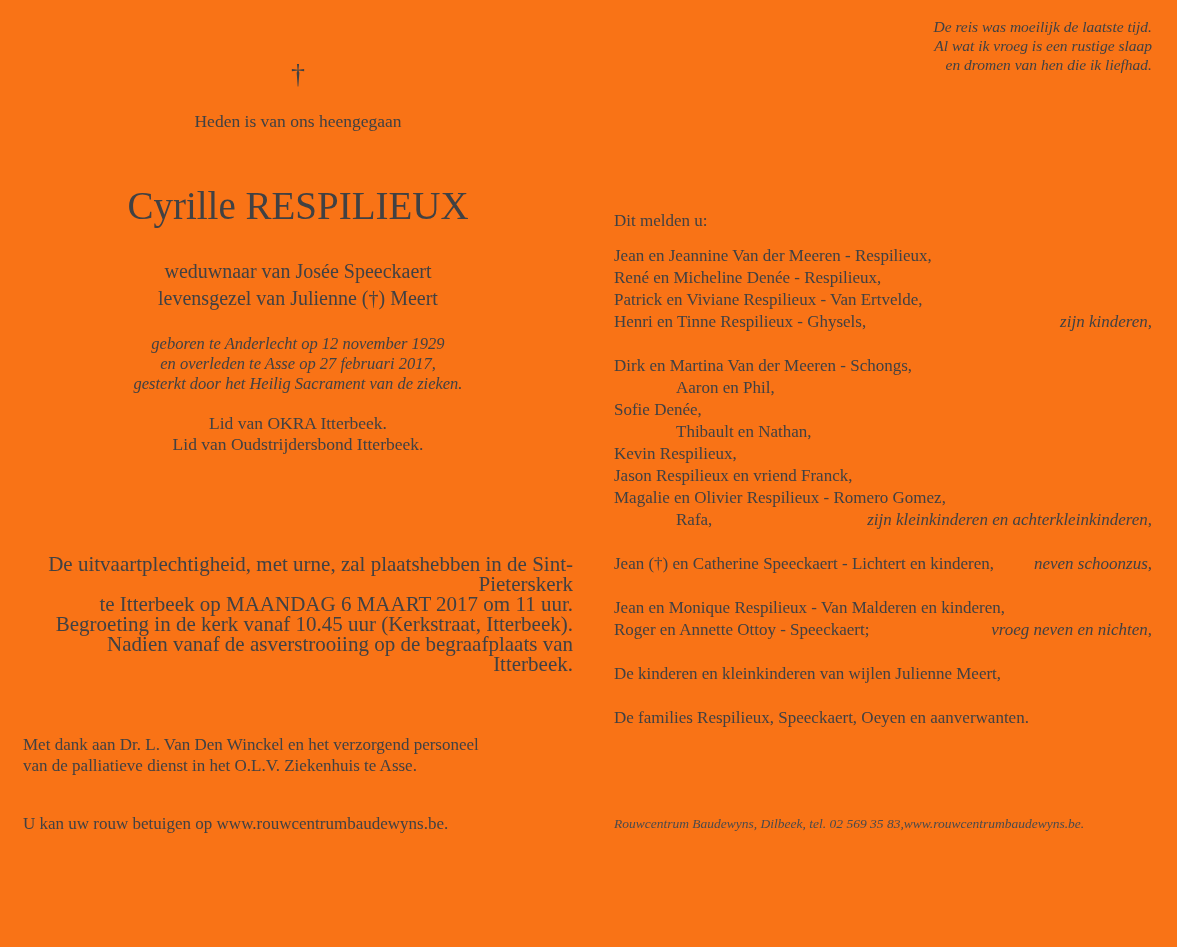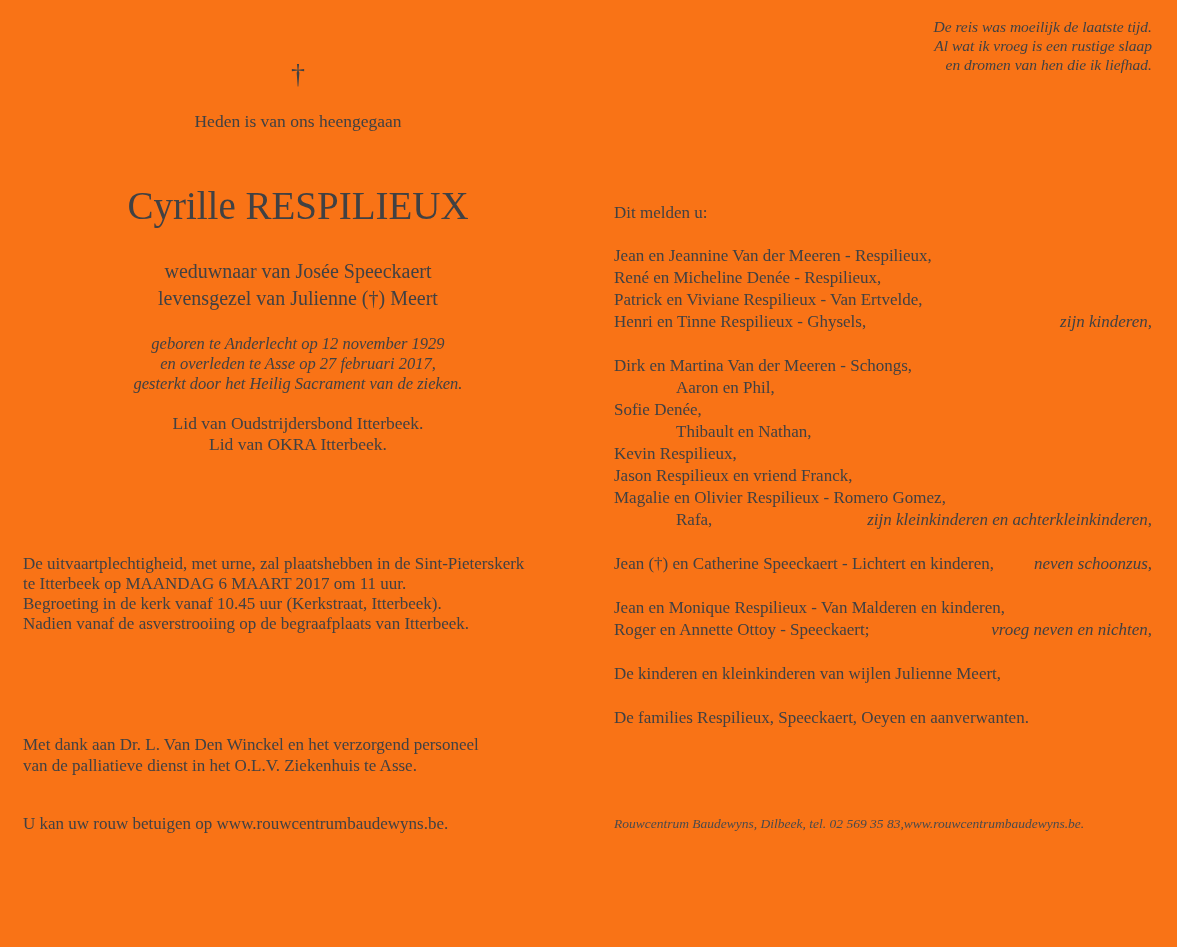--- a/index.html
+++ b/index.html
@@ -20,26 +20,26 @@
   }
   
   .left-col { position:absolute; left:23px; top:0; width:550px; }
   .left-col > div { position:absolute; width:100%; }
   .cross-block { top:58px; text-align:center; font-size:28px; }
   .intro { top:111px; text-align:center; font-size:17.5px; }
   .deceased-name { top:183px; text-align:center; font-size:39px; white-space:nowrap; font-weight:normal; }
   .relations { top:258px; text-align:center; font-size:20px; line-height:27px; }
   .life { top:334px; text-align:center; font-style:italic; font-size:16.5px; line-height:20px; }
   .memberships { top:413px; text-align:center; font-size:17.5px; line-height:21px; }
-  .funeral { top:554px; text-align:left; font-size:17px; line-height:20px; }
+  .funeral { top:554px; text-align:right; font-size:21px; line-height:20px; }
   .thanks { top:734px; text-align:left; font-size:17px; line-height:21px; }
   .condolence { top:814px; text-align:left; font-size:17px; }
   
   .right-col { position:absolute; left:614px; top:0; width:538px; font-size:17px; }
-  .announce-heading { position:absolute; top:203px; left:0; }
+  .announce-heading { position:absolute; top:211px; left:0; }
   .announcement { position:absolute; top:245px; left:0; width:100%; }
   .group { margin-bottom:22px; }
   .line { display:flex; justify-content:space-between; line-height:22px; white-space:nowrap; }
   .line .name-part { }
   .line.indent .name-part { padding-left:62px; }
   .relation-label { font-style:italic; }
   
   .footer {
     position:absolute; left:614px; top:816px;
     font-style:italic; font-size:13.5px; color:#4a4a4c;
@@ -66,22 +66,22 @@
       <div>levensgezel van Julienne (†) Meert</div>
     </div>
 
     <div class="life">
       <div>geboren te Anderlecht op 12 november 1929</div>
       <div>en overleden te Asse op 27 februari 2017,</div>
       <div>gesterkt door het Heilig Sacrament van de zieken.</div>
     </div>
 
     <div class="memberships">
+      <div>Lid van OKRA Itterbeek.</div>
       <div>Lid van Oudstrijdersbond Itterbeek.</div>
-      <div>Lid van OKRA Itterbeek.</div>
     </div>
 
     <div class="funeral">
       <div>De uitvaartplechtigheid, met urne, zal plaatshebben in de Sint-Pieterskerk</div>
       <div>te Itterbeek op MAANDAG 6 MAART 2017 om 11 uur.</div>
       <div>Begroeting in de kerk vanaf 10.45 uur (Kerkstraat, Itterbeek).</div>
       <div>Nadien vanaf de asverstrooiing op de begraafplaats van Itterbeek.</div>
     </div>
 
     <div class="thanks">

